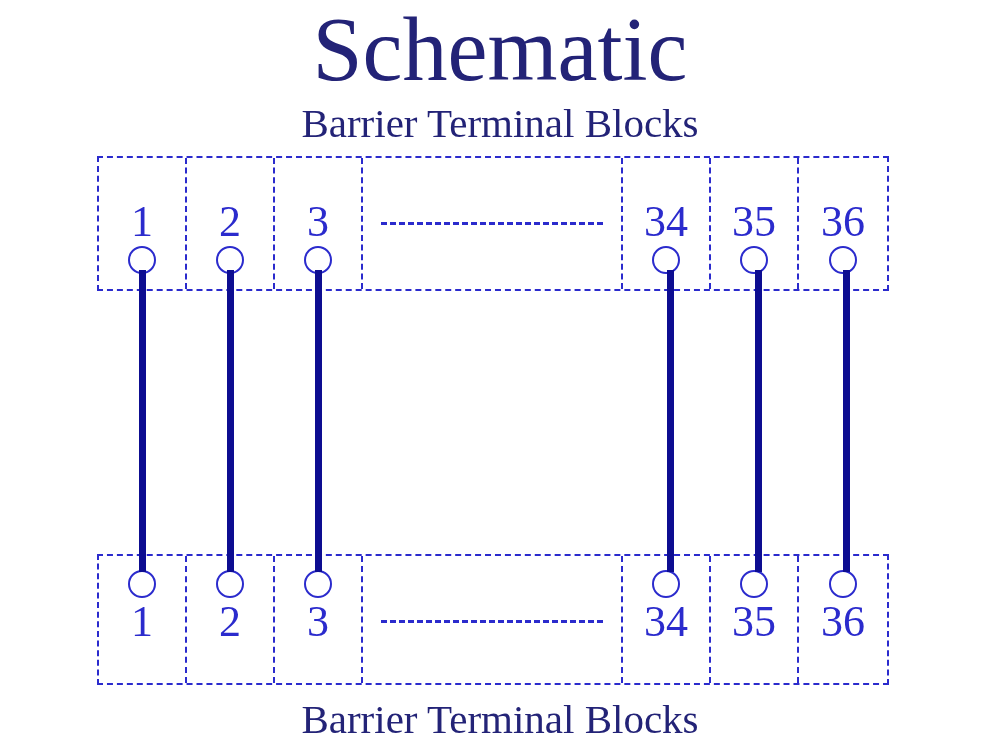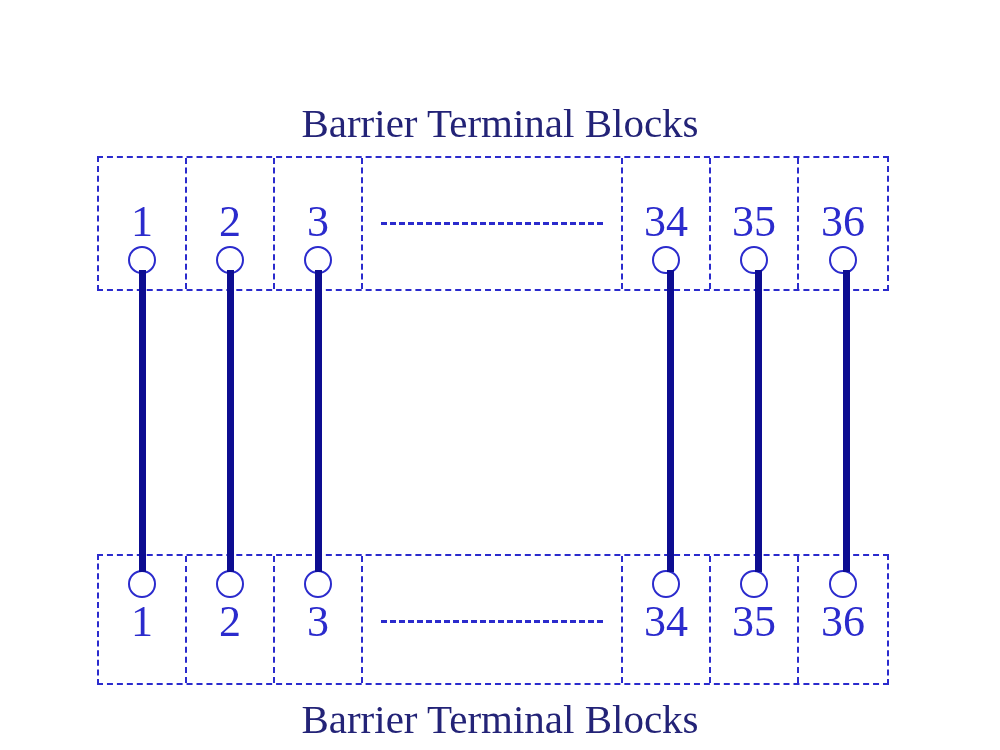--- a/index.html
+++ b/index.html
@@ -77,20 +77,21 @@
     position:absolute;
     top:270px;height:302px;width:7px;
     background:var(--wire);
     z-index:5;
   }
 </style>
 </head>
 <body>
 
 <div class="canvas">
+  <div class="title">Schematic</div>
   <div class="subtitle">Barrier Terminal Blocks</div>
 
   <div class="block top">
       <div class="cell">
         <div class="num">1</div>
         <div class="circle"></div>
       </div>
       <div class="cell">
         <div class="num">2</div>
         <div class="circle"></div>

